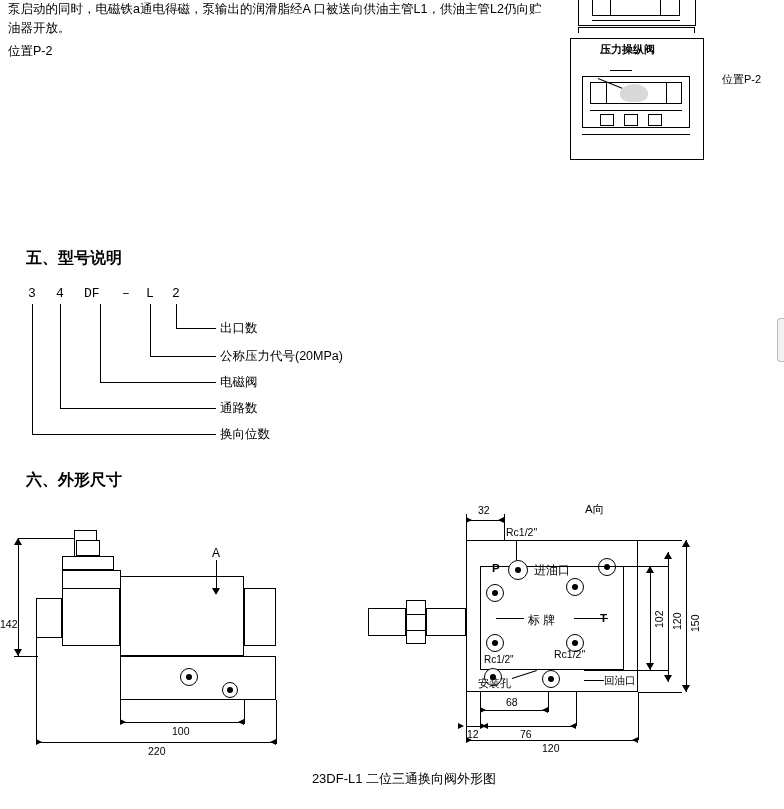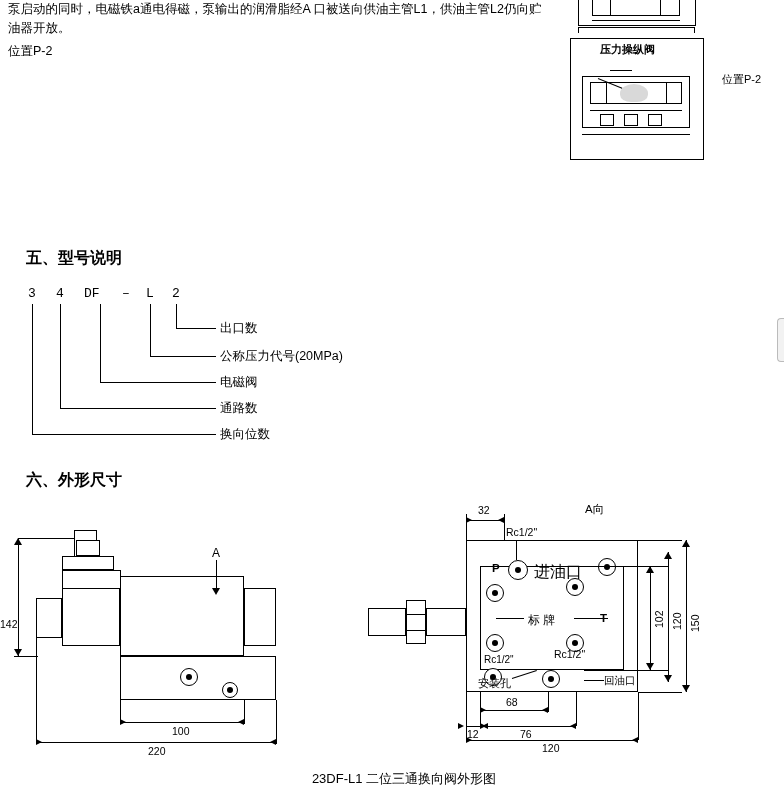--- a/index.html
+++ b/index.html
@@ -325,21 +325,21 @@
     <div class="ln lnh" style="left:406px; top:130px; width:20px;"></div>
 
     <div class="box" style="left:466px; top:40px; width:172px; height:152px;"></div>
     <div class="box" style="left:480px; top:66px; width:144px; height:104px;"></div>
 
     <div class="dimtxt" style="left:585px; top:2px; font-size:11.5px;">A向</div>
 
     <div class="circ" style="left:508px; top:60px; width:20px; height:20px;"></div>
     <div class="dot" style="left:515px; top:67px; width:6px; height:6px;"></div>
     <div class="dimtxt" style="left:492px; top:62px; font-size:11.5px; font-weight:bold;">P</div>
-    <div class="dimtxt" style="left:534px; top:62px; font-size:16px;">进油口</div>
+    <div class="dimtxt" style="left:534px; top:62px; font-size:12px;">进油口</div>
     <div class="dimtxt" style="left:506px; top:26px; font-size:10.5px;">Rc1/2"</div>
     <div class="ln lnv" style="left:516px; top:40px; height:20px;"></div>
 
     <div class="circ" style="left:598px; top:58px; width:18px; height:18px;"></div>
     <div class="dot" style="left:604px; top:64px; width:6px; height:6px;"></div>
     <div class="circ" style="left:486px; top:84px; width:18px; height:18px;"></div>
     <div class="dot" style="left:492px; top:90px; width:6px; height:6px;"></div>
     <div class="circ" style="left:566px; top:78px; width:18px; height:18px;"></div>
     <div class="dot" style="left:572px; top:84px; width:6px; height:6px;"></div>
     <div class="circ" style="left:486px; top:134px; width:18px; height:18px;"></div>

